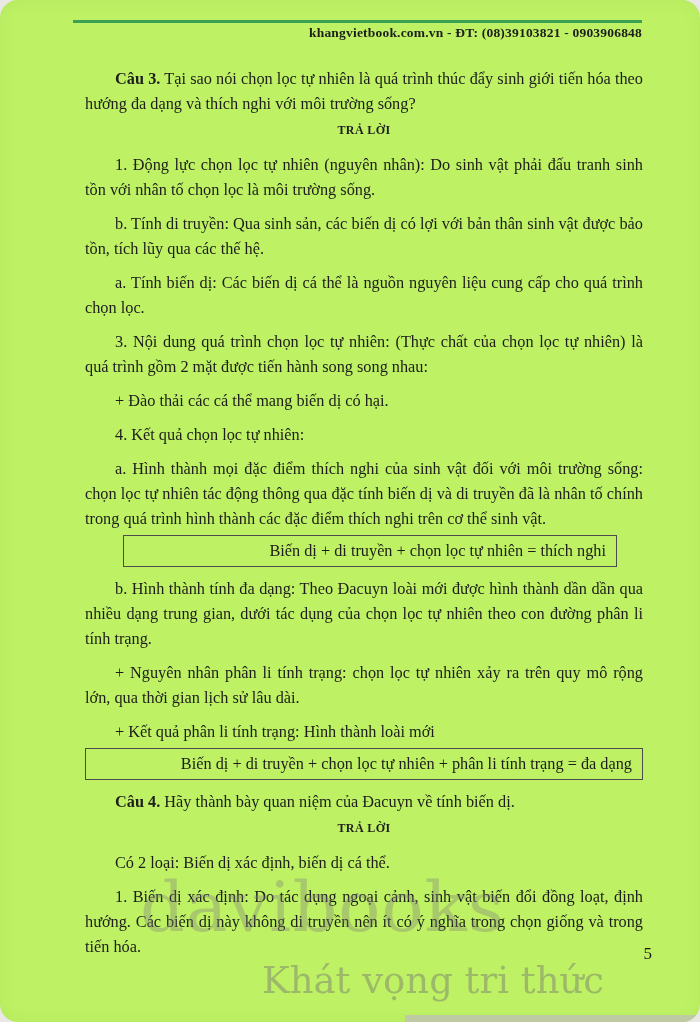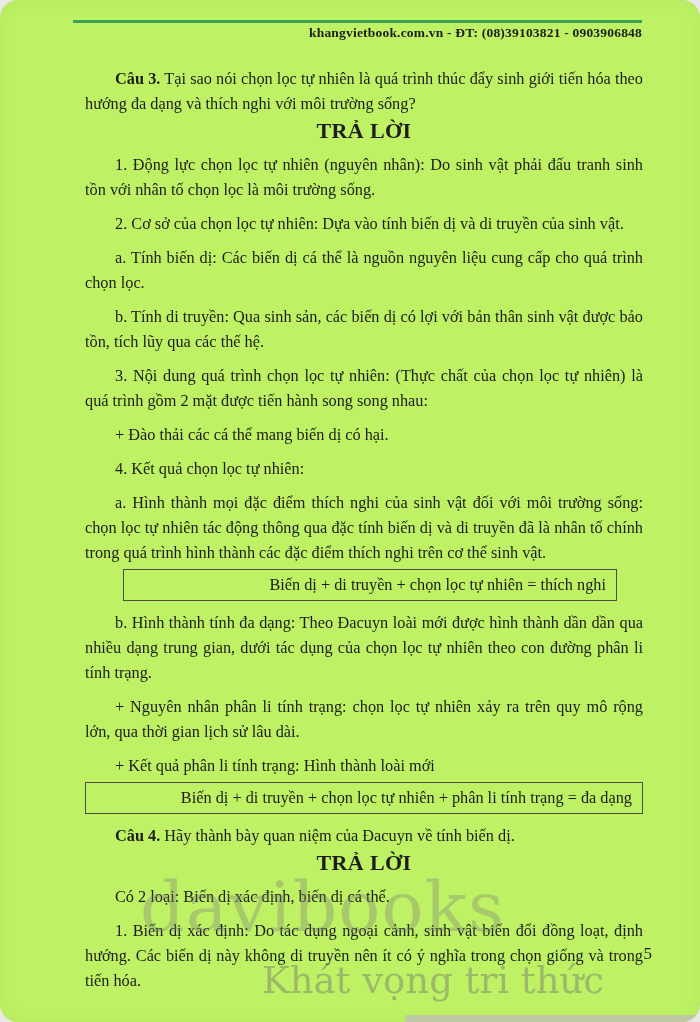--- a/index.html
+++ b/index.html
@@ -28,21 +28,21 @@
     letter-spacing: 0.2px;
   }
   .content {
     position: absolute; top: 57px; left: 85px; width: 558px;
     font-size: 16.3px; line-height: 25px; text-align: justify;
   }
   .content p { margin: 9px 0 2px; text-indent: 30px; }
   .content p.question .q-label { font-weight: 700; }
   .content p.answer-heading {
     text-align: center; font-weight: 700; text-indent: 0;
-    font-size: 22px; letter-spacing: 0.4px; margin: 2px 0 3px;
+    font-size: 12px; letter-spacing: 0.4px; margin: 2px 0 3px;
   }
   .formula-box {
     border: 1.2px solid #4c4c4c;
     text-indent: 0; text-align: right;
     padding: 2px 10px 3px;
     margin: 4px 0 7px;
   }
   .formula-box.box1 { width: 472px; margin-left: 38px; }
   .formula-box.box2 { width: 536px; margin-left: 0; }
   .watermark-brand {
@@ -80,23 +80,22 @@
   <div class="header-text">khangvietbook.com.vn - ĐT: (08)39103821 - 0903906848</div>
 
   <div class="content">
 
     <p class="question"><span class="q-label">Câu 3.</span>
       <span>Tại sao nói chọn lọc tự nhiên là quá trình thúc đẩy sinh giới tiến hóa theo hướng đa dạng và thích nghi với môi trường sống?</span></p>
 
     <p class="answer-heading">TRẢ LỜI</p>
 
     <p>1. Động lực chọn lọc tự nhiên (nguyên nhân): Do sinh vật phải đấu tranh sinh tồn với nhân tố chọn lọc là môi trường sống.</p>
-    <p>2. Cơ sở của chọn lọc tự nhiên: Dựa vào tính biến dị và di truyền của sinh vật.</p>
+    <p>b. Tính di truyền: Qua sinh sản, các biến dị có lợi với bản thân sinh vật được bảo tồn, tích lũy qua các thế hệ.</p>
     <p>a. Tính biến dị: Các biến dị cá thể là nguồn nguyên liệu cung cấp cho quá trình chọn lọc.</p>
-    <p>b. Tính di truyền: Qua sinh sản, các biến dị có lợi với bản thân sinh vật được bảo tồn, tích lũy qua các thế hệ.</p>
     <p>3. Nội dung quá trình chọn lọc tự nhiên: (Thực chất của chọn lọc tự nhiên) là quá trình gồm 2 mặt được tiến hành song song nhau:</p>
     <p>+ Đào thải các cá thể mang biến dị có hại.</p>
     <p>4. Kết quả chọn lọc tự nhiên:</p>
     <p>a. Hình thành mọi đặc điểm thích nghi của sinh vật đối với môi trường sống: chọn lọc tự nhiên tác động thông qua đặc tính biến dị và di truyền đã là nhân tố chính trong quá trình hình thành các đặc điểm thích nghi trên cơ thể sinh vật.</p>
 
     <div class="formula-box box1">Biến dị + di truyền + chọn lọc tự nhiên = thích nghi</div>
 
     <p>b. Hình thành tính đa dạng: Theo Đacuyn loài mới được hình thành dần dần qua nhiều dạng trung gian, dưới tác dụng của chọn lọc tự nhiên theo con đường phân li tính trạng.</p>
     <p>+ Nguyên nhân phân li tính trạng: chọn lọc tự nhiên xảy ra trên quy mô rộng lớn, qua thời gian lịch sử lâu dài.</p>
     <p>+ Kết quả phân li tính trạng: Hình thành loài mới</p>

